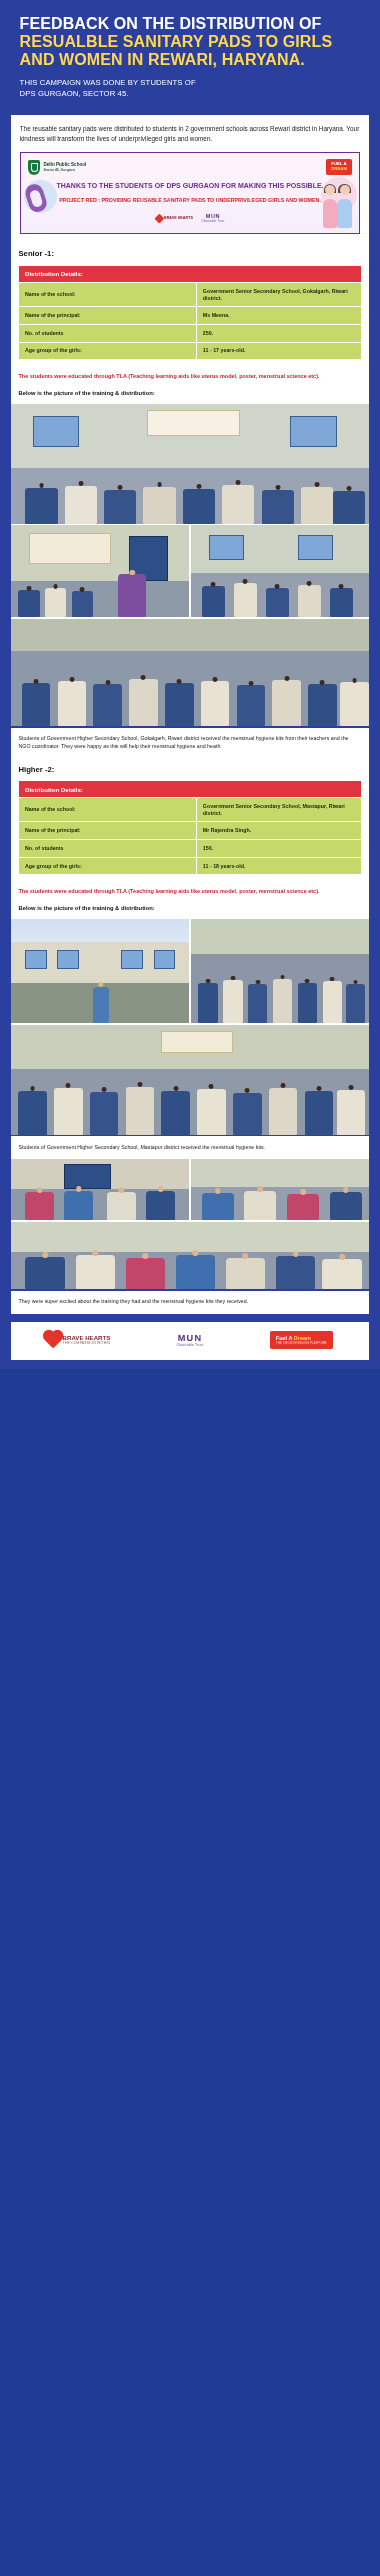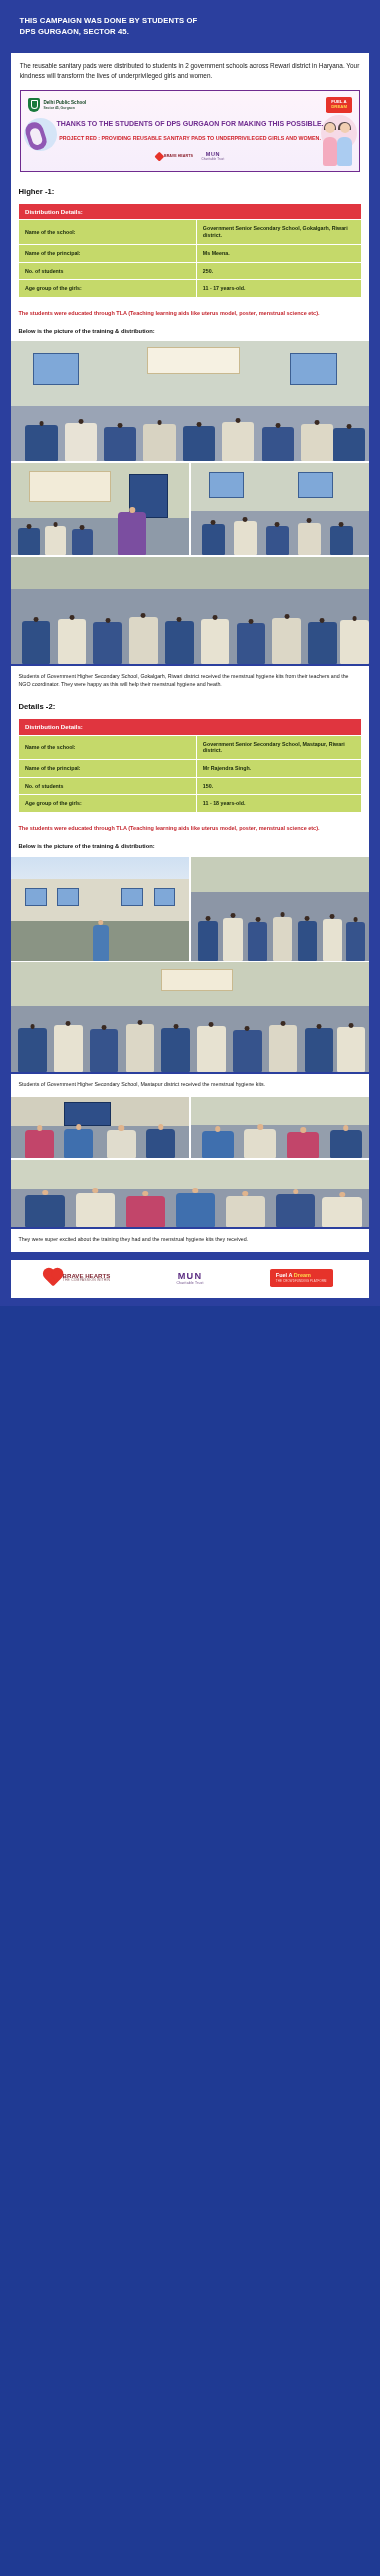--- a/index.html
+++ b/index.html
@@ -27,21 +27,21 @@
     line-height: 1.12;
     font-weight: bold;
     letter-spacing: 0.1px;
     text-transform: uppercase;
     margin: 0 0 8.6px 0;
   }
   .main-title .hl { color: #ffd84d; }
   .subtitle {
     color: #ffffff;
     font-size: 7.7px;
-    font-weight: bold;
+    font-weight: normal;
     line-height: 1.45;
     letter-spacing: 0.1px;
     text-transform: uppercase;
     margin: 0;
   }
 
   
   .green-banner {
     background: #3fa34d;
     margin: 9.8px 2.5px 0 2.5px;
@@ -289,20 +289,25 @@
   .logo-fad .y { color:#ffd84d; }
   .logo-fad small { display:block; font-size:2.8px; font-weight:normal; color:#ffd9d6; letter-spacing:0.2px; margin-top:1.2px;}
   .bottom-pad { height: 8.6px; }
 </style>
 </head>
 <body>
 
 <div class="page">
 
   <div class="title-block">
+    <h1 class="main-title">
+      <span>FEEDBACK ON THE DISTRIBUTION OF</span><br>
+      <span class="hl">RESUALBLE SANITARY PADS TO GIRLS</span><br>
+      <span class="hl">AND WOMEN IN REWARI, HARYANA.</span>
+    </h1>
     <p class="subtitle">
       <span>THIS CAMPAIGN WAS DONE BY STUDENTS OF</span><br>
       <span>DPS GURGAON, SECTOR 45.</span>
     </p>
   </div>
 
 
   <div class="body-card">
     <p class="intro-para">The reusable sanitary pads were distributed to students in 2 government schools across Rewari district in Haryana. Your kindness will transform the lives of underprivileged girls and women.</p>
 
@@ -350,21 +355,21 @@
           <div class="mun-mini">
             <span>MUN</span>
             <small>Charitable Trust</small>
           </div>
         </div>
       </div>
     </div>
   </div>
 
 
-  <div class="school-label">Higher -1:</div>
+  <div class="school-label">Senior -1:</div>
   <div class="table-wrap">
     <table class="dist">
       <tbody>
           <tr>
             <th colspan="2">Distribution Details:</th>
           </tr>
       <tr>
         <td class="k">Name of the school:</td>
         <td>Government Senior Secondary School, Gokalgarh, Riwari district.</td>
       </tr>
@@ -441,21 +446,21 @@
         <div class="kid" style="left:63%;width:8%;height:41px;background:#36538c;"></div>
         <div class="kid" style="left:73%;width:8%;height:46px;background:#dcd7c6;"></div>
         <div class="kid" style="left:83%;width:8%;height:42px;background:#2f4f86;"></div>
         <div class="kid" style="left:92%;width:8%;height:44px;background:#e7e2d1;"></div>
       </div>
     </div>
   </div>
 
   <div class="caption">Students of Government Higher Secondary School, Gokalgarh, Riwari district received the menstrual hygiene kits from their teachers and the NGO coordinator. They were happy as this will help their menstrual hygiene and heath.</div>
 
-  <div class="school-label tight">Details -2:</div>
+  <div class="school-label tight">Higher -2:</div>
   <div class="table-wrap">
     <table class="dist">
       <tbody>
           <tr>
             <th colspan="2">Distribution Details:</th>
           </tr>
       <tr>
         <td class="k">Name of the school:</td>
         <td>Government Senior Secondary School, Mastapur, Riwari district.</td>
       </tr>

